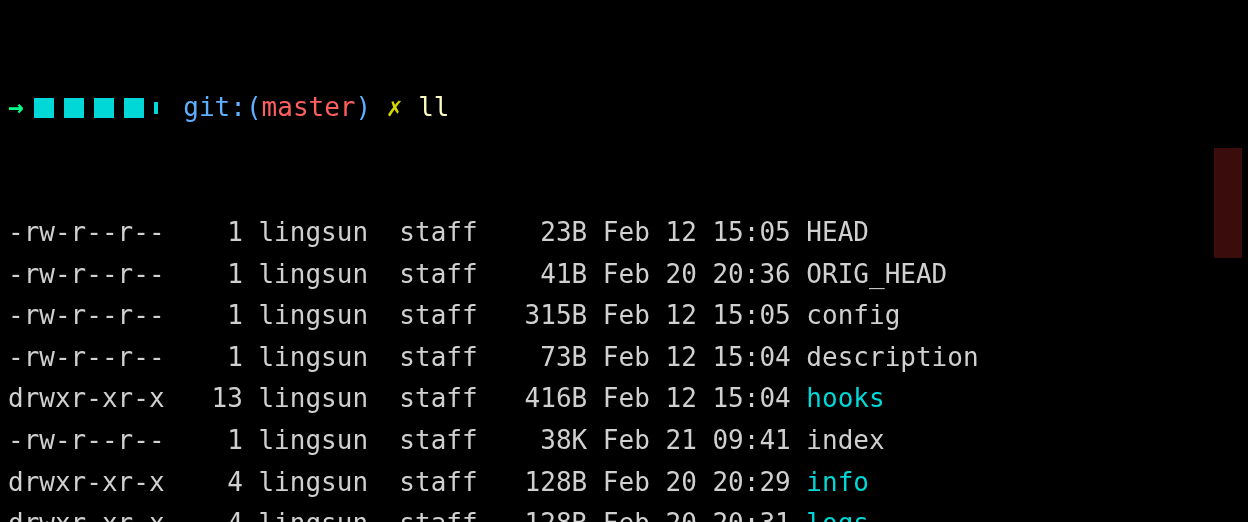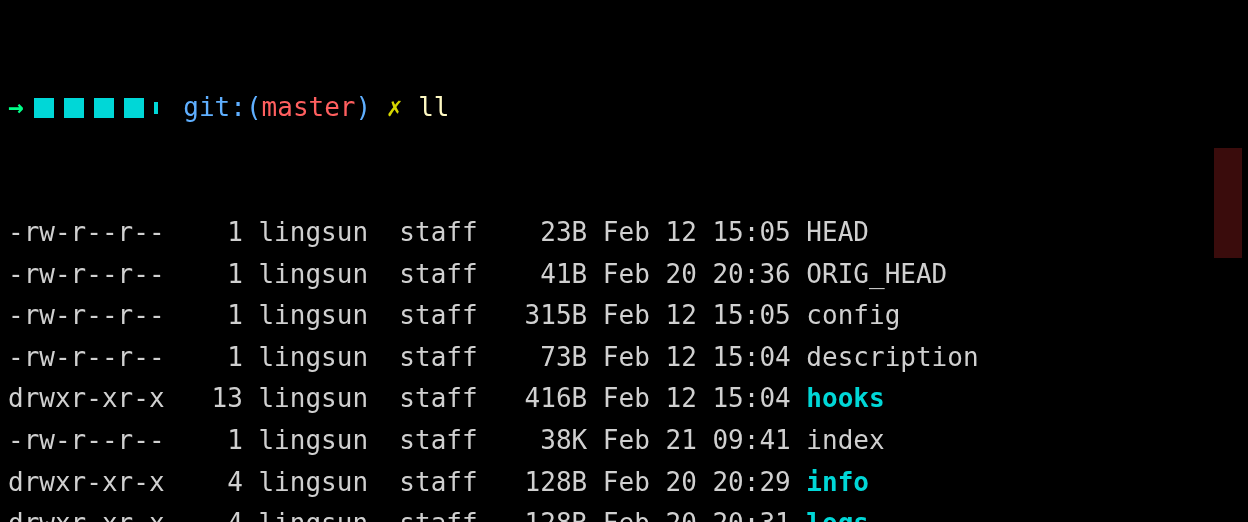--- a/index.html
+++ b/index.html
@@ -57,21 +57,21 @@
       color: #d7d700;
     }
     .cmd {
       color: #fef9c3;
     }
     .row {
       display: flex;
     }
     .dir {
       color: #00d7d7;
-      font-weight: bold;
+      font-weight: normal;
     }
     .scrollbar-hint {
       position: absolute;
       right: 6px;
       top: 148px;
       width: 28px;
       height: 110px;
       background: #3a0c0c;
     }
   </style>

